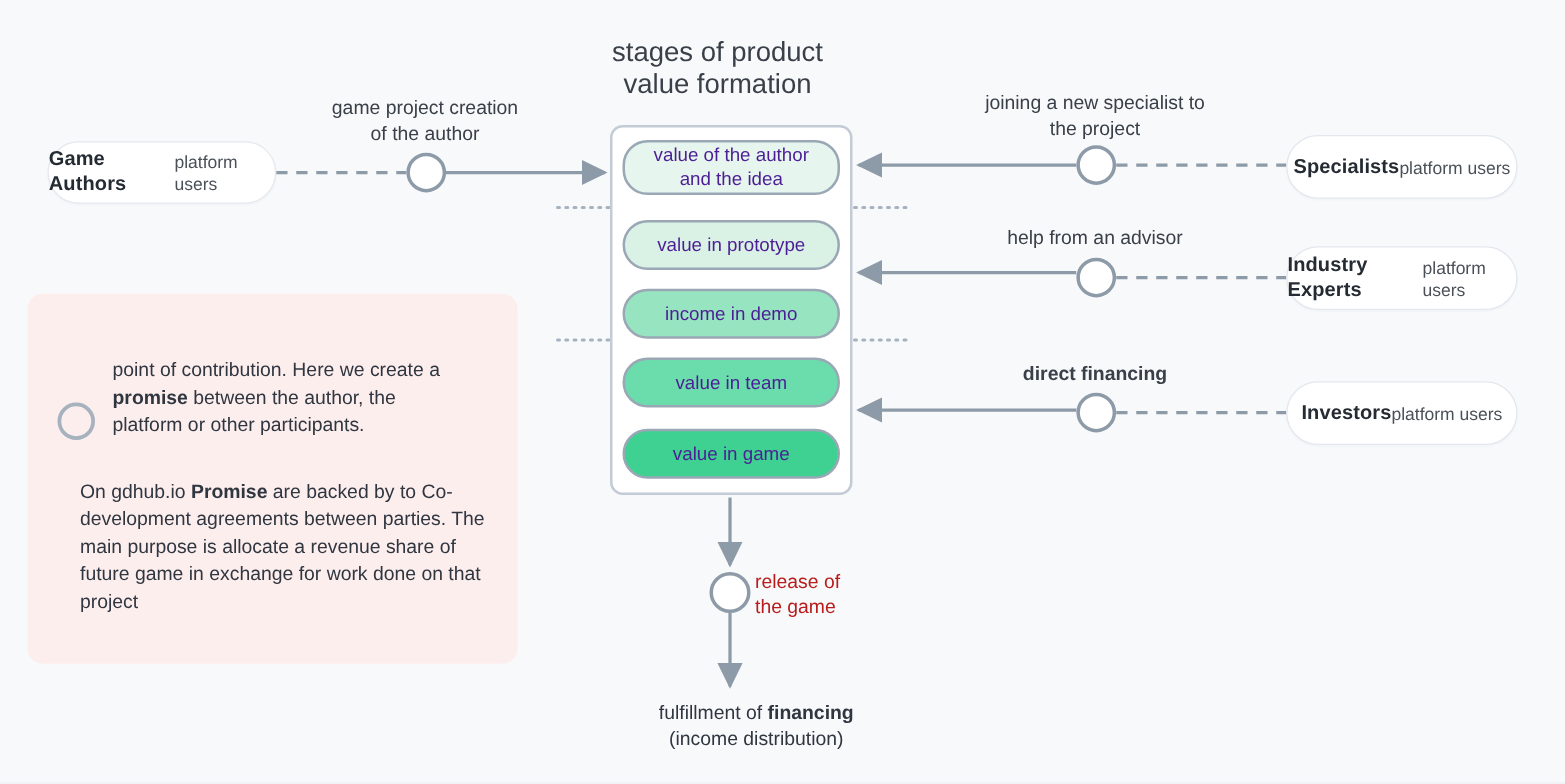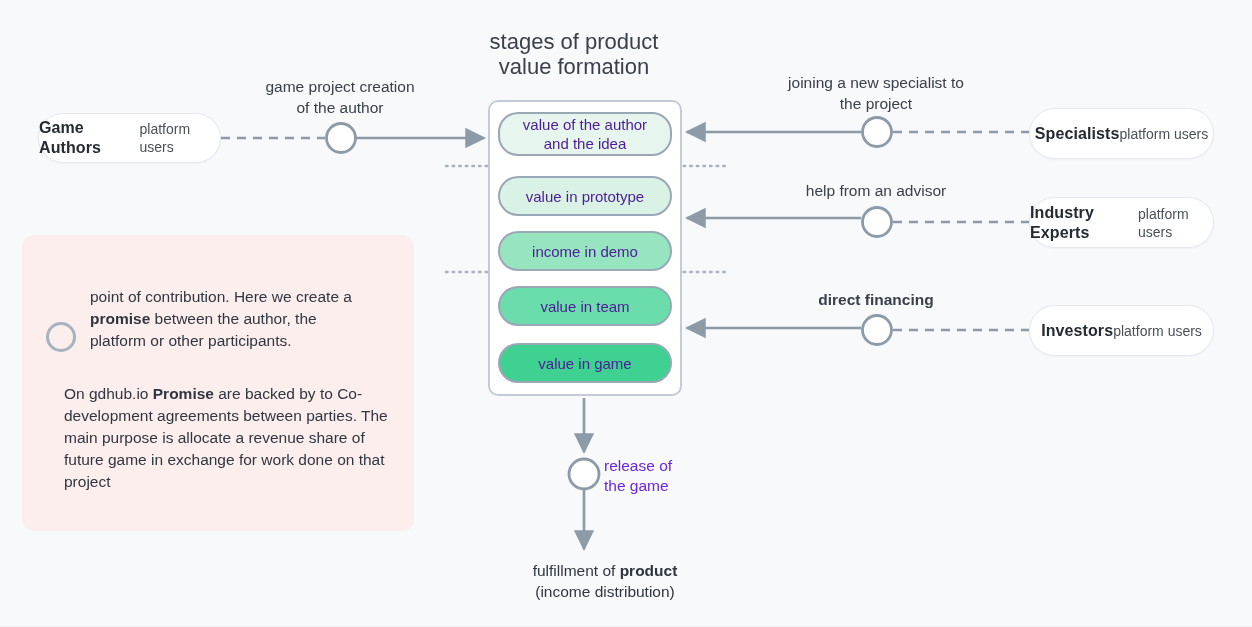--- a/index.html
+++ b/index.html
@@ -146,21 +146,21 @@
 
   
   #release-caption {
     position: absolute;
     left: 604px;
     top: 456px;
     width: 120px;
     text-align: left;
     font-size: 15.5px;
     line-height: 20px;
-    color: #6d28d9;
+    color: #b91c1c;
   }
   #fulfillment-caption {
     position: absolute;
     left: 455px;
     top: 560px;
     width: 300px;
     text-align: center;
     font-size: 15.5px;
     line-height: 21px;
     color: #2f3640;
@@ -280,17 +280,17 @@
 
     <div id="note-para" class="note-text"><span>On gdhub.io </span><b>Promise</b><span> are backed by to Co-development agreements between parties. The main purpose is allocate a revenue share of future game in exchange for work done on that project</span></div>
   </div>
 
   <div id="release-caption">
     <div>release of</div>
     <div>the game</div>
   </div>
 
   <div id="fulfillment-caption">
-    <div><span>fulfillment of </span><b>product</b></div>
+    <div><span>fulfillment of </span><b>financing</b></div>
     <div>(income distribution)</div>
   </div>
 
 </div>
 
 </body></html>

